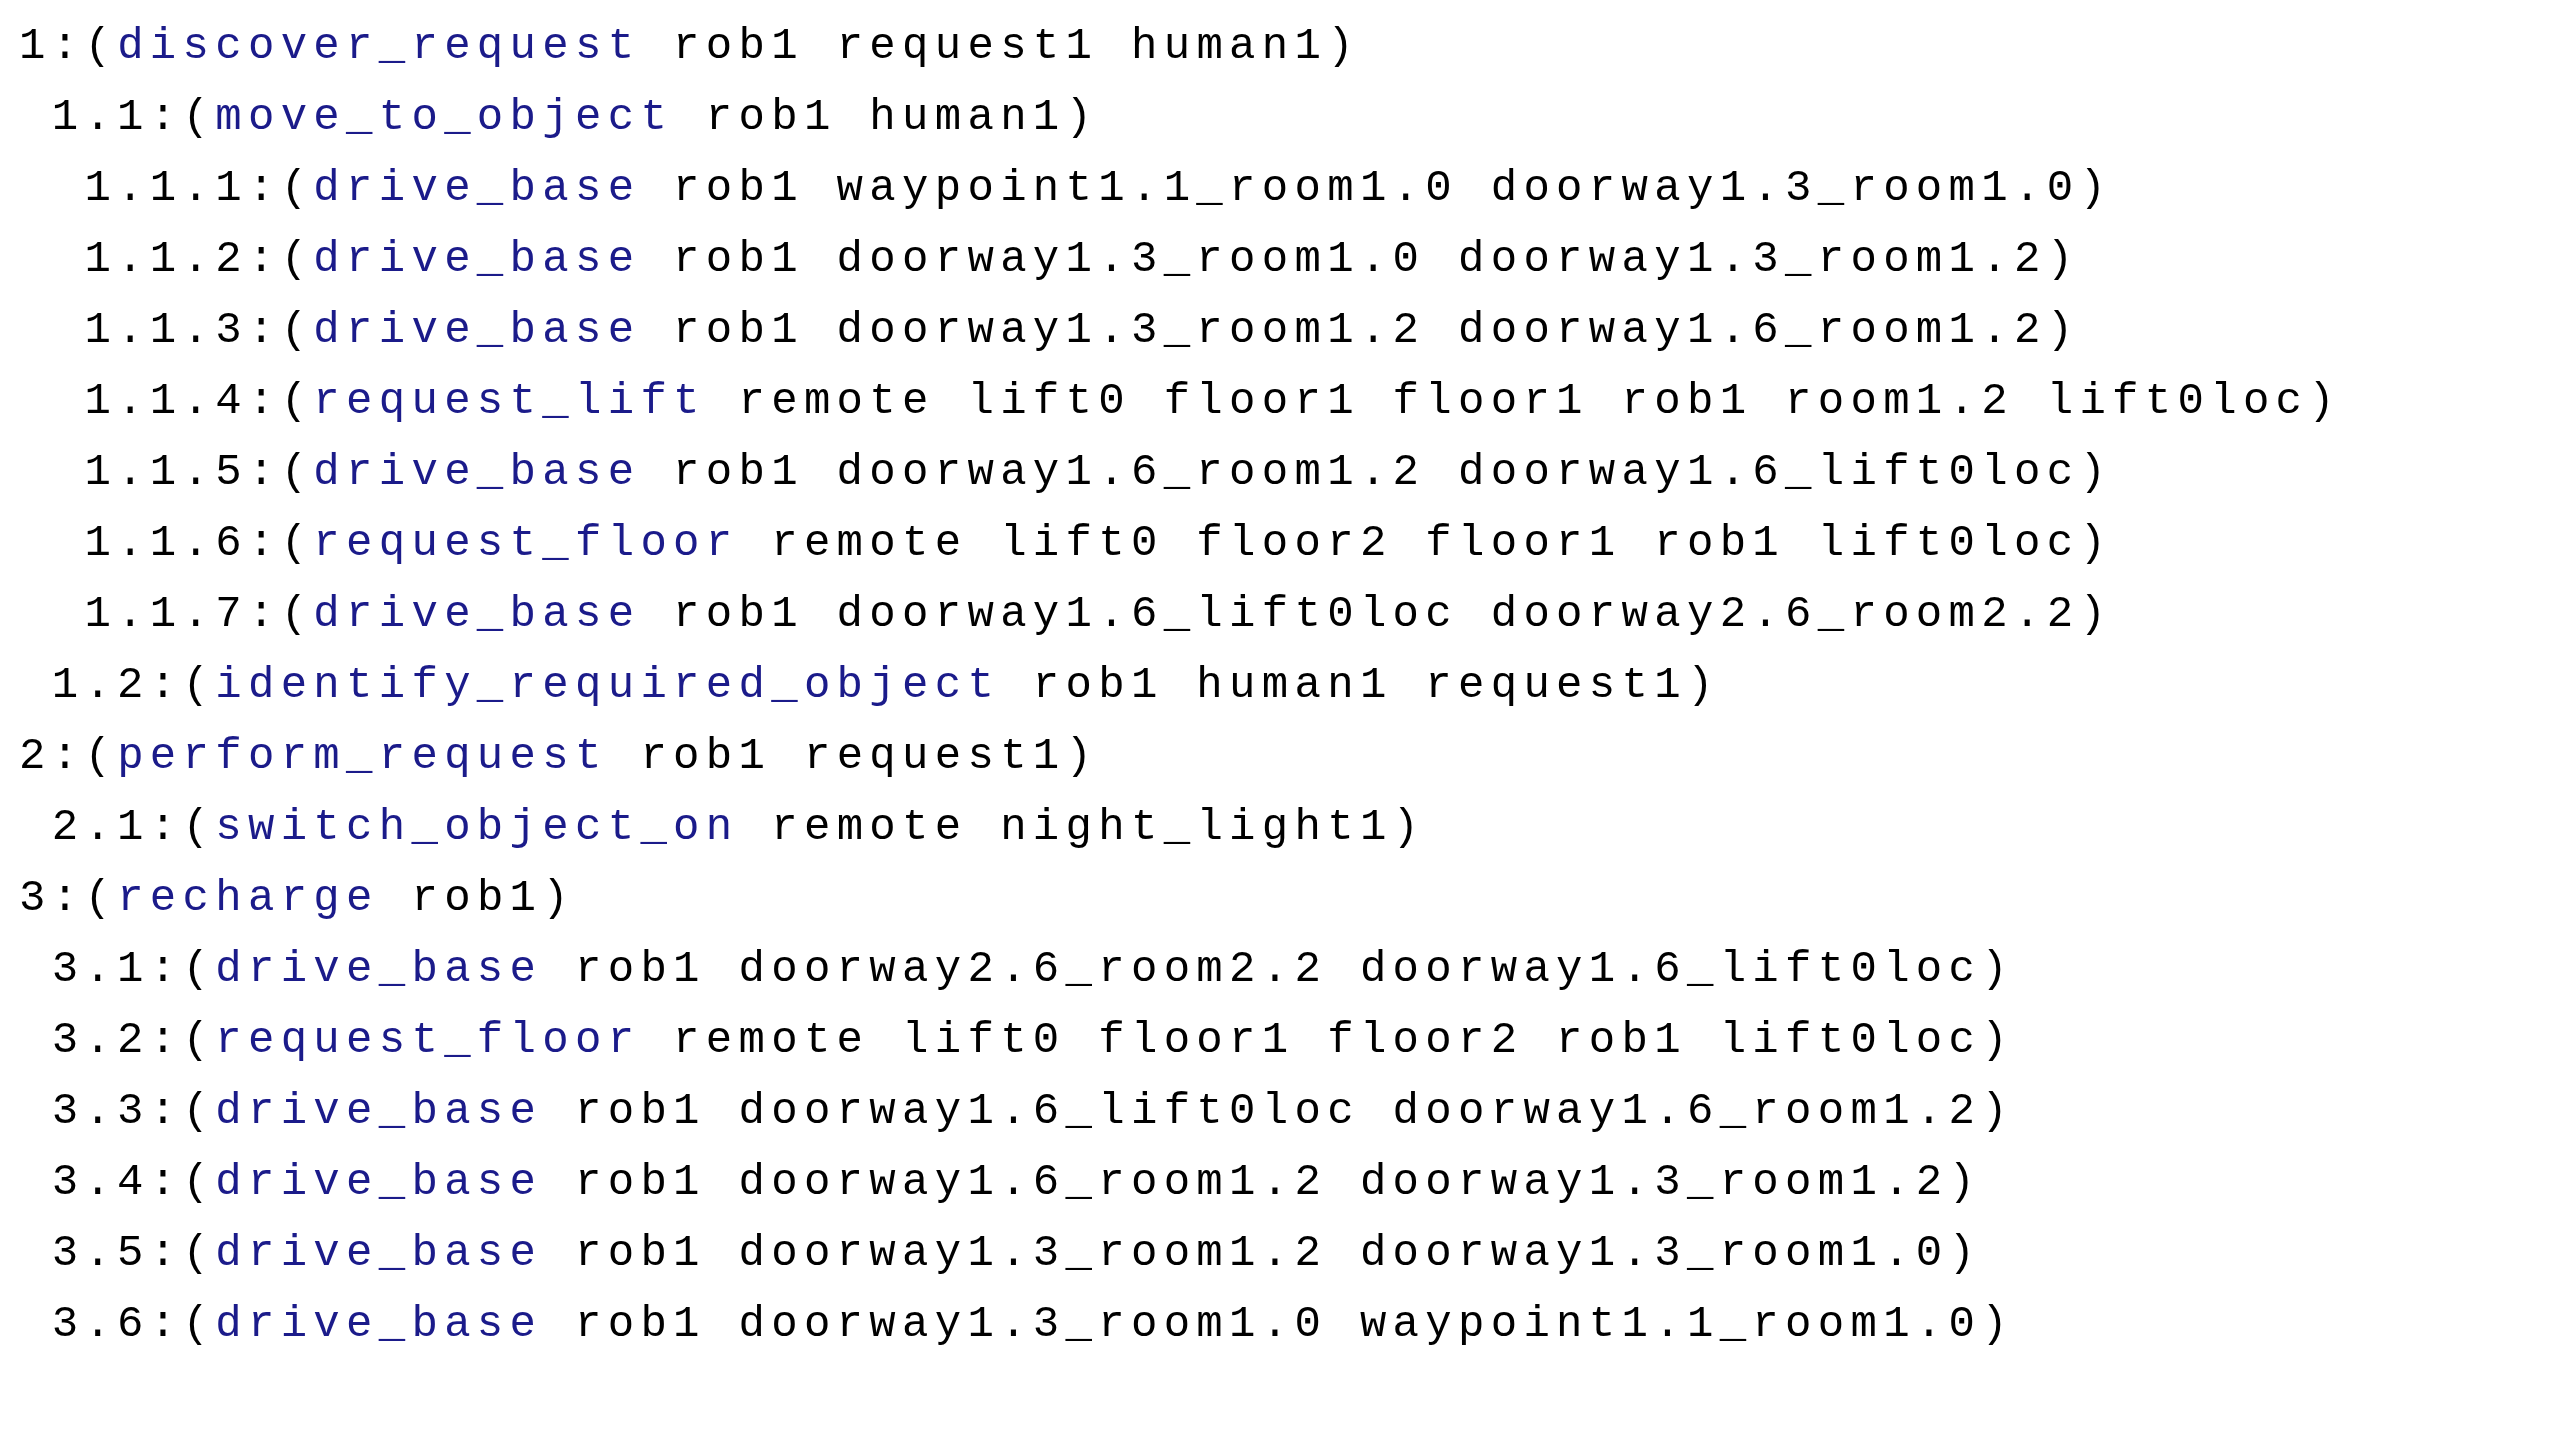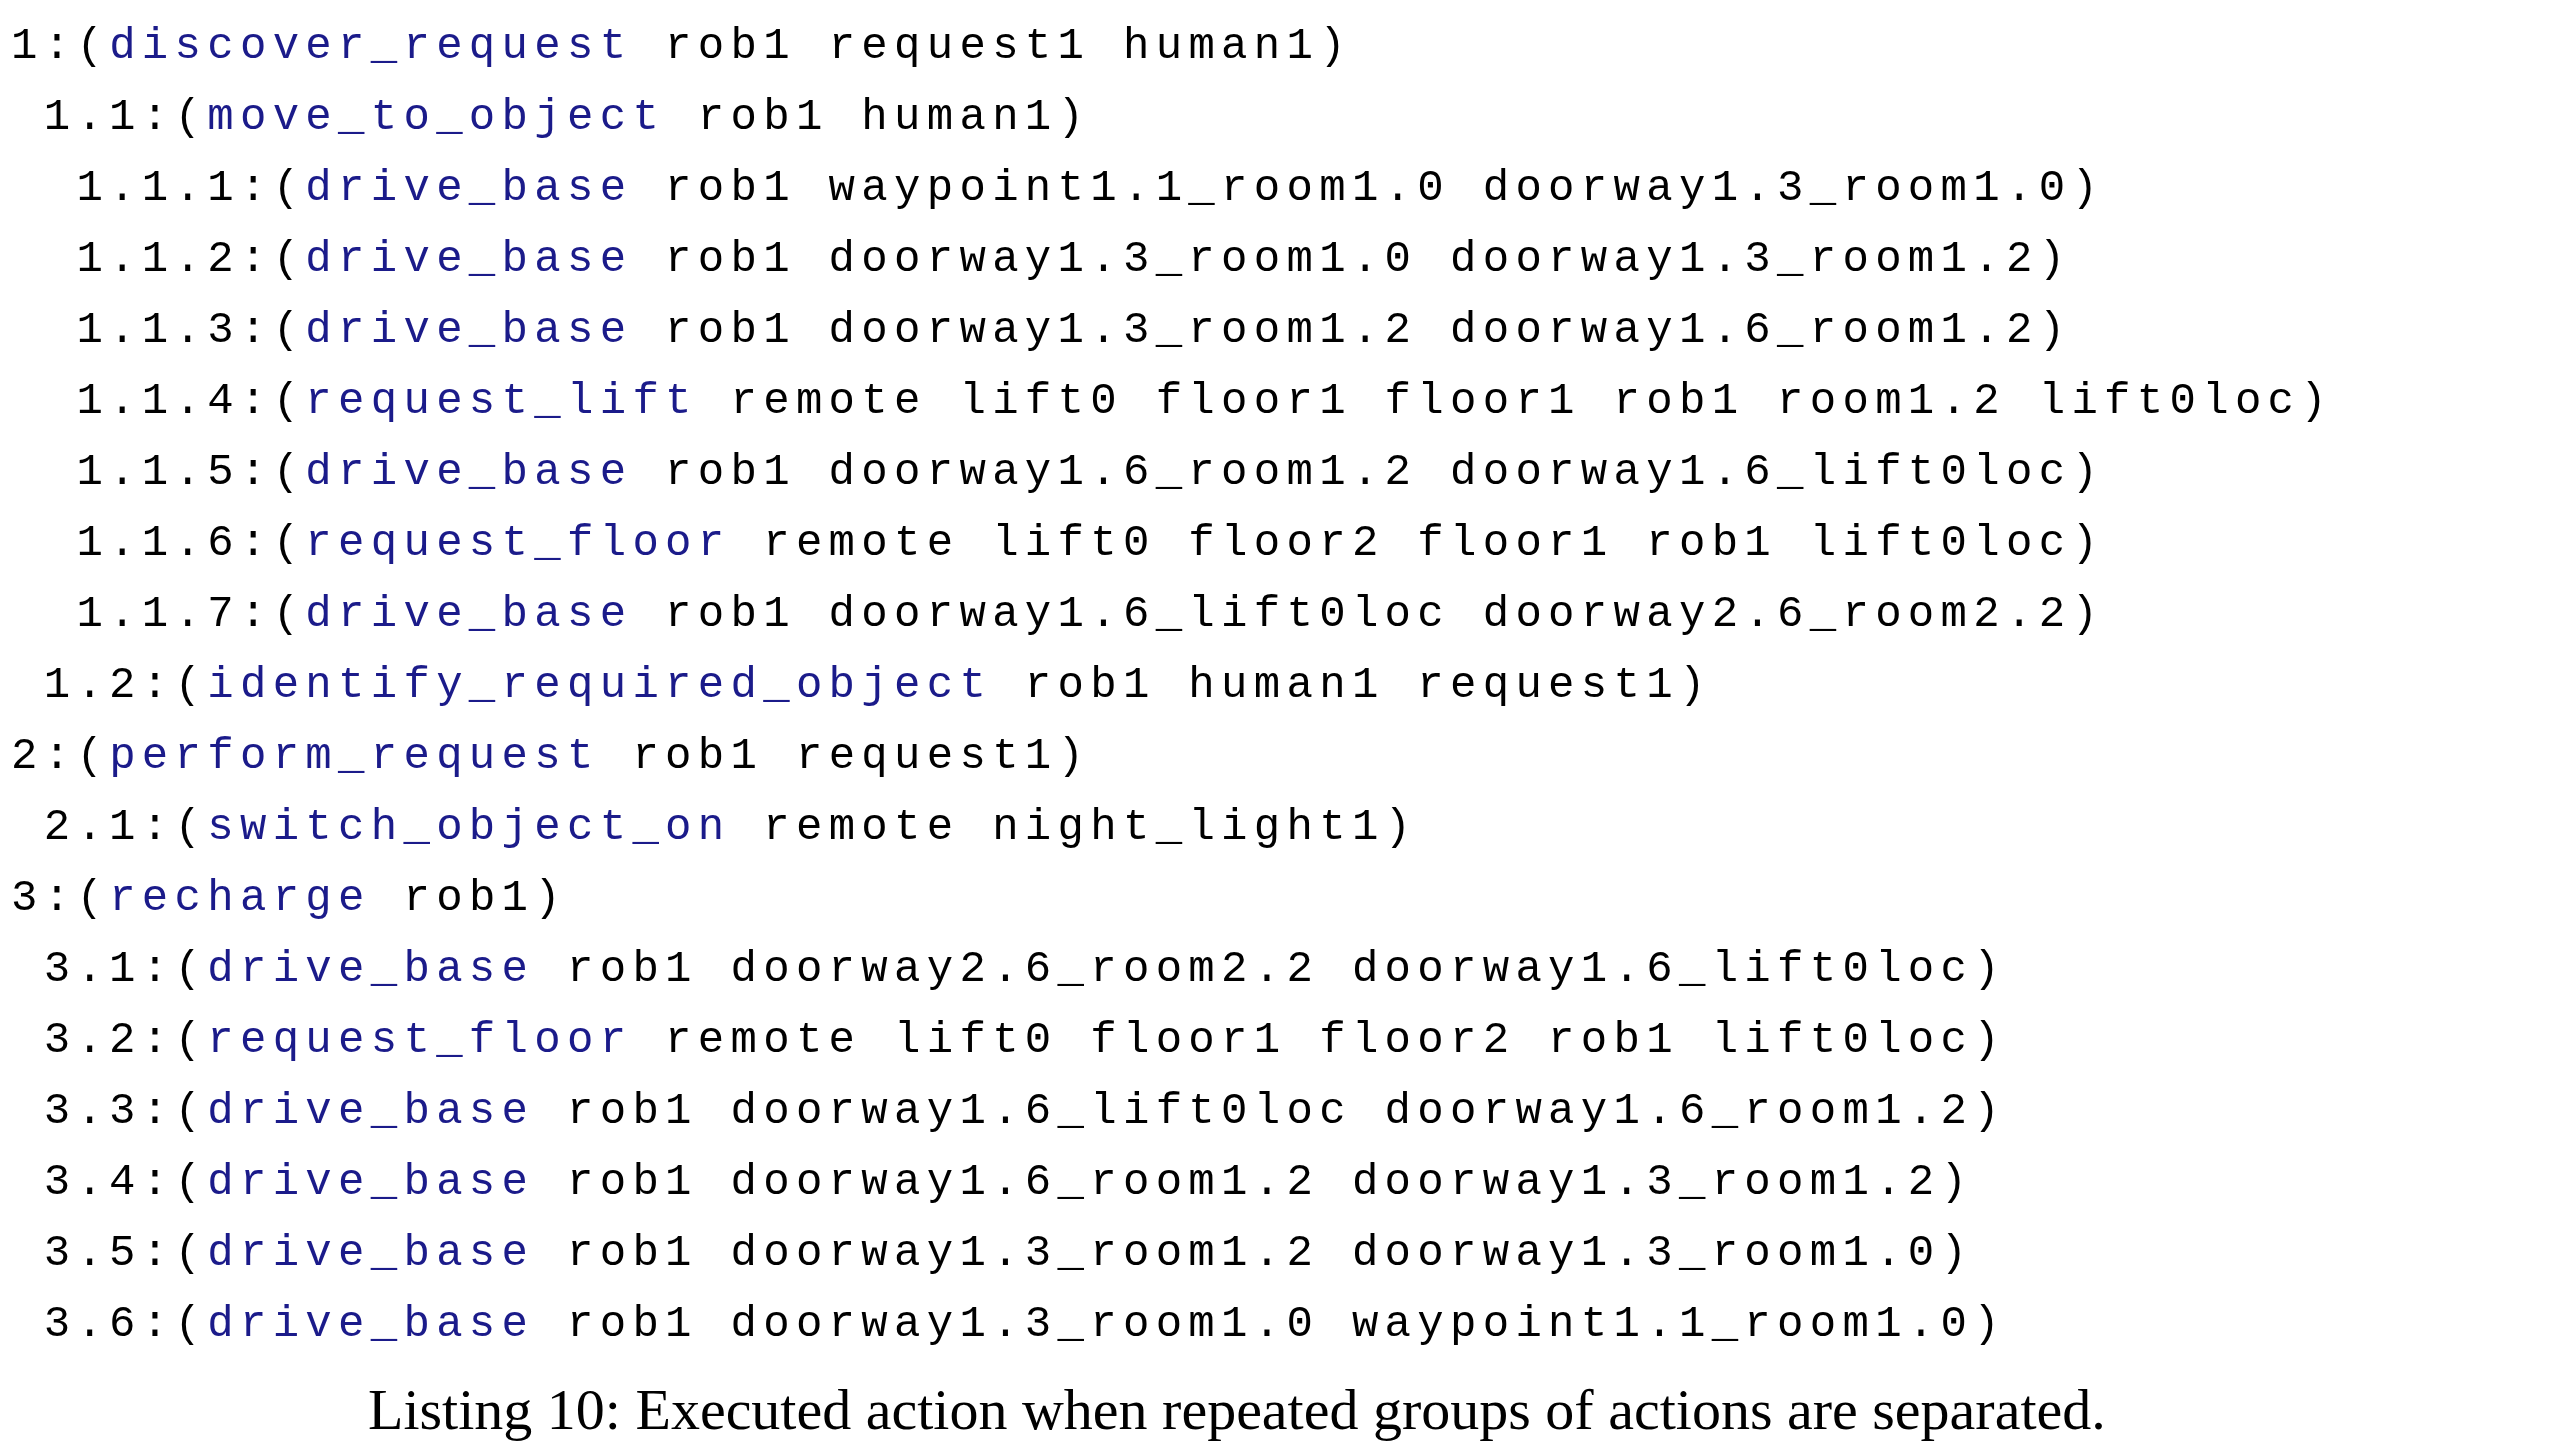--- a/index.html
+++ b/index.html
@@ -15,33 +15,33 @@
     overflow: hidden;
   }
   #code {
     padding: 11px 0 0 11px;
     font-family: "Liberation Mono", monospace;
     font-size: 44px;
     line-height: 71px;
     letter-spacing: 6.3px;
     white-space: pre;
     color: var(--txt, #000000);
+    margin-left: 8px;
   }
   .code-line { height: 71px; }
   .kw { color: var(--kw, #1b1b8a); }
   #caption {
     margin-top: 14px;
     margin-left: 368px;
     font-family: "Liberation Serif", serif;
     font-size: 58px;
     line-height: 71px;
     color: #000000;
     white-space: nowrap;
   }
 </style>
 </head>
 <body>
 
 <div id="page">
   <div id="code"><div class="code-line"><span>1:(</span><span class="kw">discover_request</span><span> rob1 request1 human1)</span></div><div class="code-line"><span> 1.1:(</span><span class="kw">move_to_object</span><span> rob1 human1)</span></div><div class="code-line"><span>  1.1.1:(</span><span class="kw">drive_base</span><span> rob1 waypoint1.1_room1.0 doorway1.3_room1.0)</span></div><div class="code-line"><span>  1.1.2:(</span><span class="kw">drive_base</span><span> rob1 doorway1.3_room1.0 doorway1.3_room1.2)</span></div><div class="code-line"><span>  1.1.3:(</span><span class="kw">drive_base</span><span> rob1 doorway1.3_room1.2 doorway1.6_room1.2)</span></div><div class="code-line"><span>  1.1.4:(</span><span class="kw">request_lift</span><span> remote lift0 floor1 floor1 rob1 room1.2 lift0loc)</span></div><div class="code-line"><span>  1.1.5:(</span><span class="kw">drive_base</span><span> rob1 doorway1.6_room1.2 doorway1.6_lift0loc)</span></div><div class="code-line"><span>  1.1.6:(</span><span class="kw">request_floor</span><span> remote lift0 floor2 floor1 rob1 lift0loc)</span></div><div class="code-line"><span>  1.1.7:(</span><span class="kw">drive_base</span><span> rob1 doorway1.6_lift0loc doorway2.6_room2.2)</span></div><div class="code-line"><span> 1.2:(</span><span class="kw">identify_required_object</span><span> rob1 human1 request1)</span></div><div class="code-line"><span>2:(</span><span class="kw">perform_request</span><span> rob1 request1)</span></div><div class="code-line"><span> 2.1:(</span><span class="kw">switch_object_on</span><span> remote night_light1)</span></div><div class="code-line"><span>3:(</span><span class="kw">recharge</span><span> rob1)</span></div><div class="code-line"><span> 3.1:(</span><span class="kw">drive_base</span><span> rob1 doorway2.6_room2.2 doorway1.6_lift0loc)</span></div><div class="code-line"><span> 3.2:(</span><span class="kw">request_floor</span><span> remote lift0 floor1 floor2 rob1 lift0loc)</span></div><div class="code-line"><span> 3.3:(</span><span class="kw">drive_base</span><span> rob1 doorway1.6_lift0loc doorway1.6_room1.2)</span></div><div class="code-line"><span> 3.4:(</span><span class="kw">drive_base</span><span> rob1 doorway1.6_room1.2 doorway1.3_room1.2)</span></div><div class="code-line"><span> 3.5:(</span><span class="kw">drive_base</span><span> rob1 doorway1.3_room1.2 doorway1.3_room1.0)</span></div><div class="code-line"><span> 3.6:(</span><span class="kw">drive_base</span><span> rob1 doorway1.3_room1.0 waypoint1.1_room1.0)</span></div></div>
-  <div id="caption">Listing 10: Executed action when repeated groups of actions are separated.</div>
 </div>
 
 
 </body></html>

